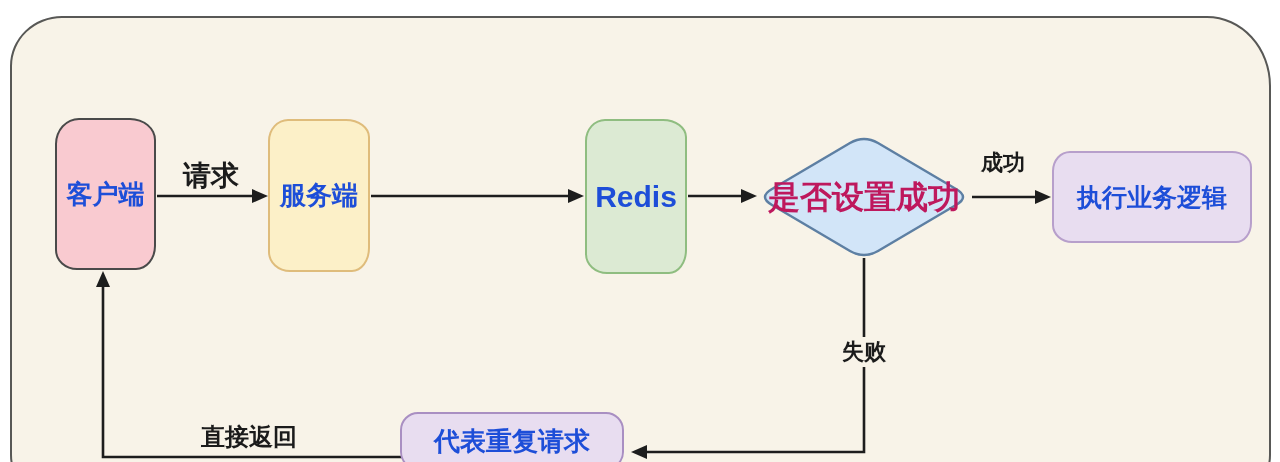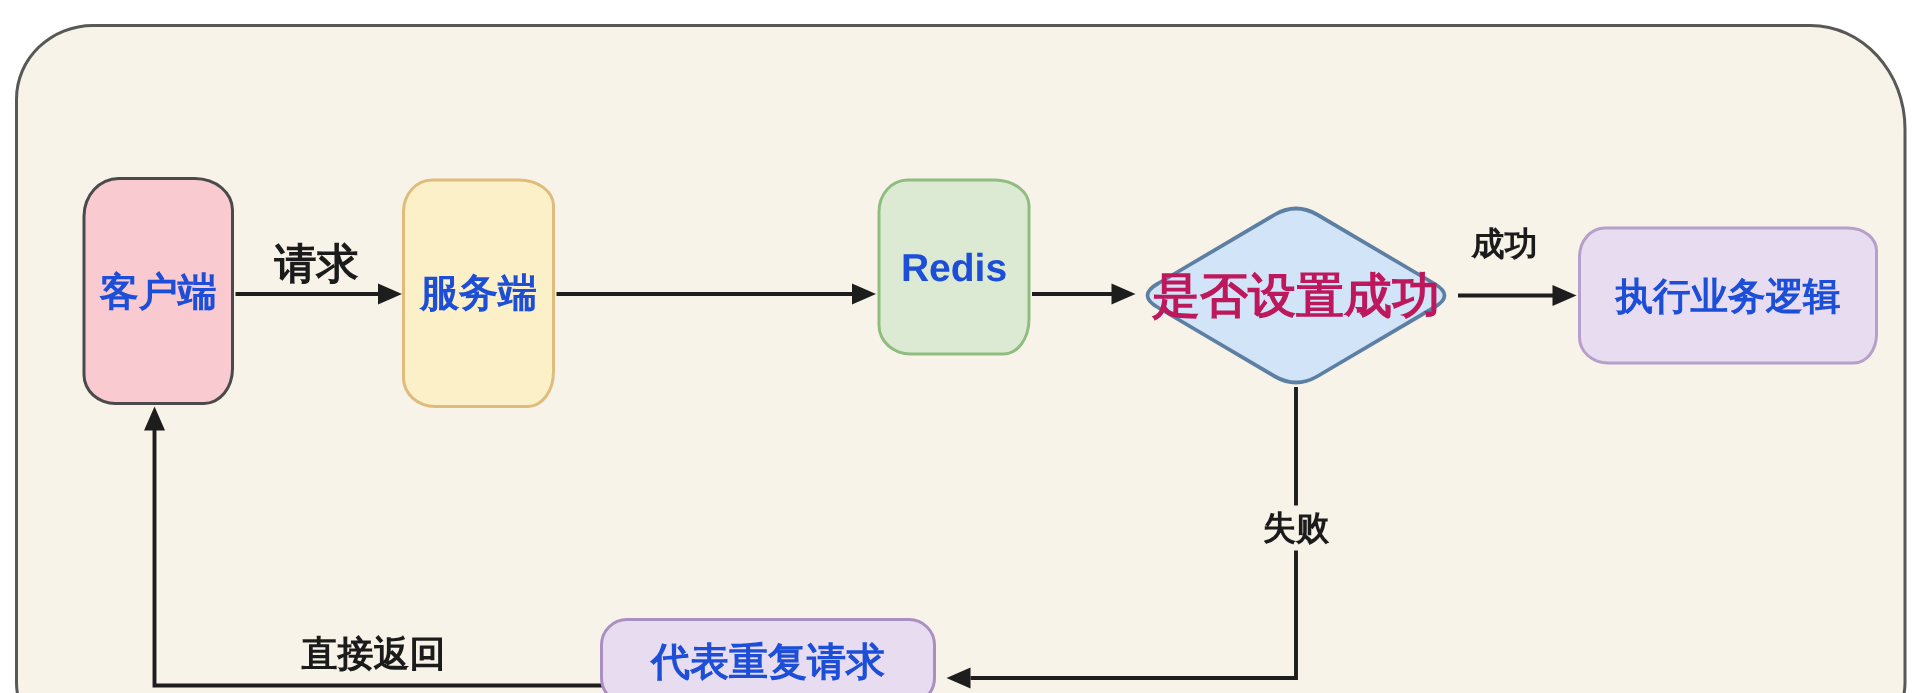--- a/index.html
+++ b/index.html
@@ -50,24 +50,24 @@
     border-radius: 24px 26px 20px 22px / 26px 22px 24px 20px;
     font-size: 26px;
   }
   .node-server {
     left: 268px; top: 119px; width: 102px; height: 153px;
     background: #fcf0c8; border: 2.5px solid #dfbc7b;
     border-radius: 20px 24px 18px 22px / 22px 18px 24px 20px;
     font-size: 26px;
   }
   .node-redis {
-    left: 585px; top: 119px; width: 102px; height: 118px;
+    left: 585px; top: 119px; width: 102px; height: 155px;
     background: #dcead3; border: 2.5px solid #8fbd80;
     border-radius: 20px 24px 18px 22px / 22px 18px 24px 20px;
-    font-size: 26px;
+    font-size: 30px;
   }
   .node-execute {
     left: 1052px; top: 151px; width: 200px; height: 92px;
     background: #e8ddf0; border: 2.5px solid #b79fcb;
     border-radius: 18px 20px 16px 20px / 20px 16px 20px 18px;
     font-size: 25px;
   }
   .node-duplicate {
     left: 400px; top: 412px; width: 224px; height: 58px;
     background: #e8ddf0; border: 2.5px solid #a98fc2;

